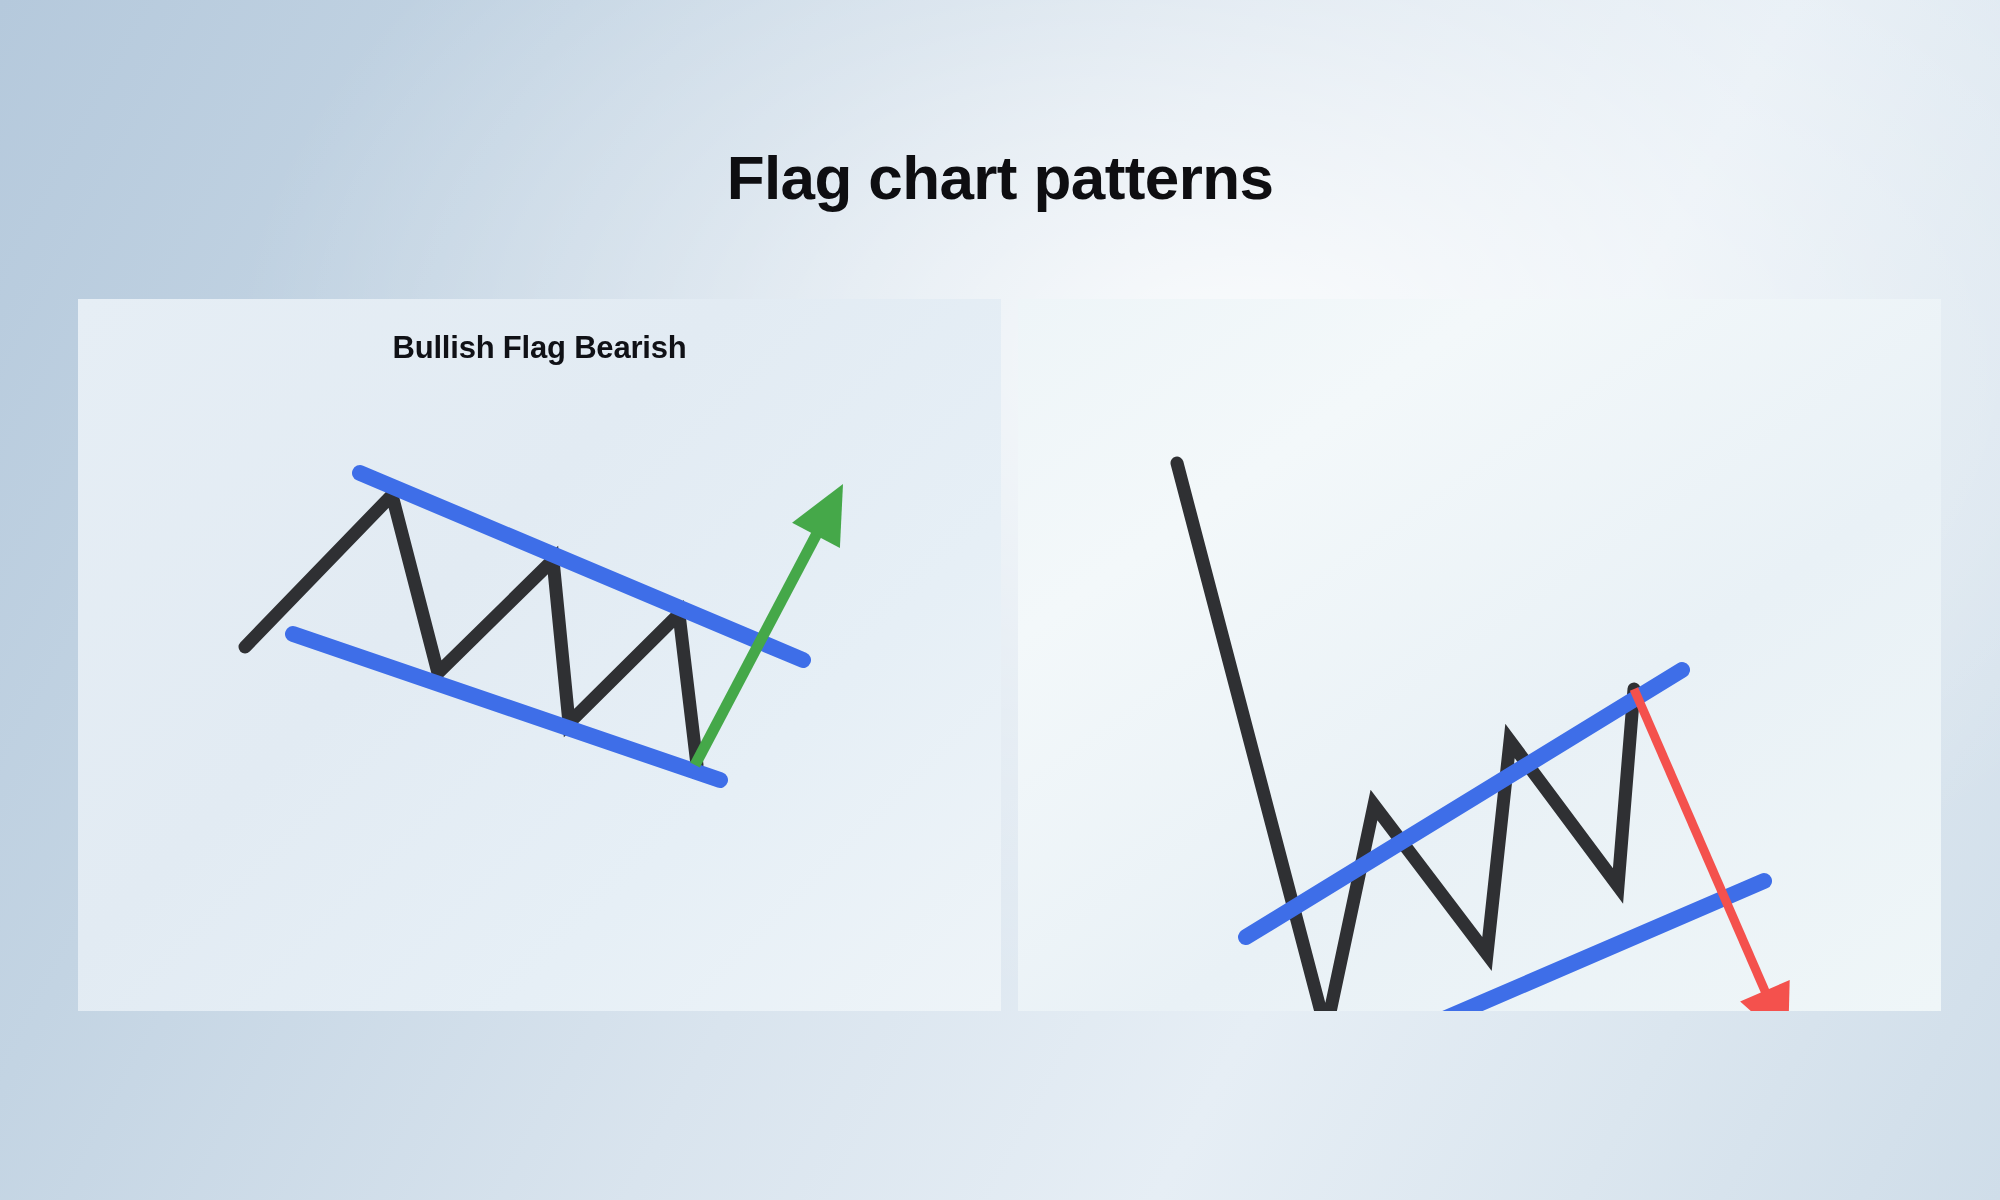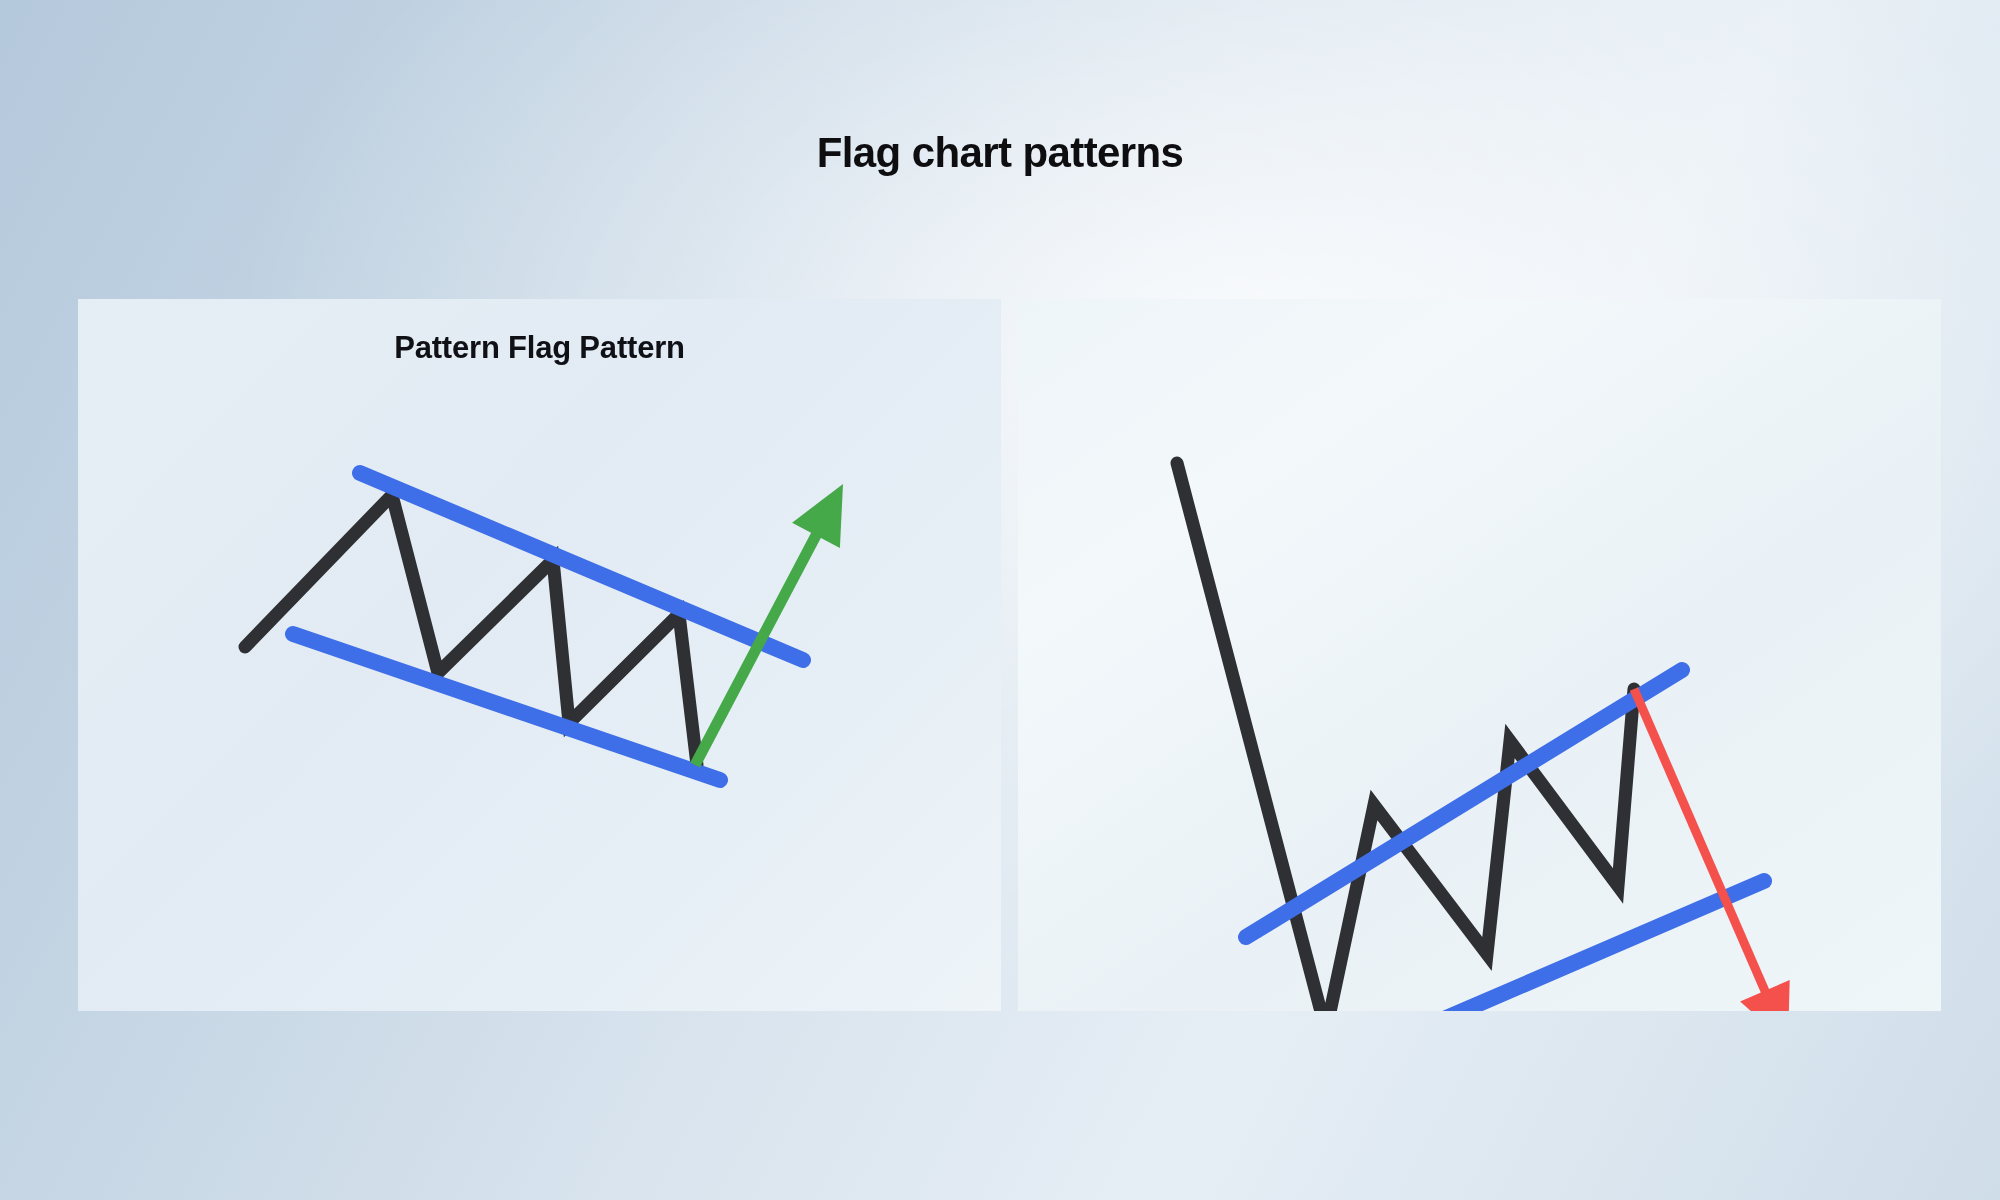--- a/index.html
+++ b/index.html
@@ -23,21 +23,21 @@
       linear-gradient(118deg, #b5c9dc 0%, #c3d4e3 22%, #d9e4ee 48%, #e6eef5 68%, #dbe6ef 84%, #cfdde9 100%);
   }
 
   
   #page-title {
     position: absolute;
     left: 0;
     top: 103px;
     width: 2000px;
     text-align: center;
-    font-size: 42px;
+    font-size: 62px;
     font-weight: 700;
     letter-spacing: -0.6px;
     color: #0e0e11;
     line-height: 1.05;
     white-space: nowrap;
   }
 
   
   .panel {
     position: absolute;
@@ -96,21 +96,21 @@
 </style>
 </head>
 <body>
 
 <div id="stage">
 
   <h1 id="page-title">Flag chart patterns</h1>
 
   <section class="panel" id="panel-bullish">
 
-    <div class="panel-title">Pattern Flag Pattern</div>
+    <div class="panel-title">Bullish Flag Bearish</div>
 
     <svg class="panel-canvas" viewBox="0 0 923 712">
 
       <polyline class="price-line" stroke="#2f3033" stroke-width="13" points="167,348 314,196 360,374 475,261 491,424 601,315 619,466"></polyline>
 
       <line class="channel-line" stroke="#3e6ee8" stroke-width="16" x1="282" y1="174" x2="725" y2="361"></line>
 
       <line class="channel-line" stroke="#3e6ee8" stroke-width="16" x1="215" y1="335" x2="642" y2="481"></line>
 
       <g>

